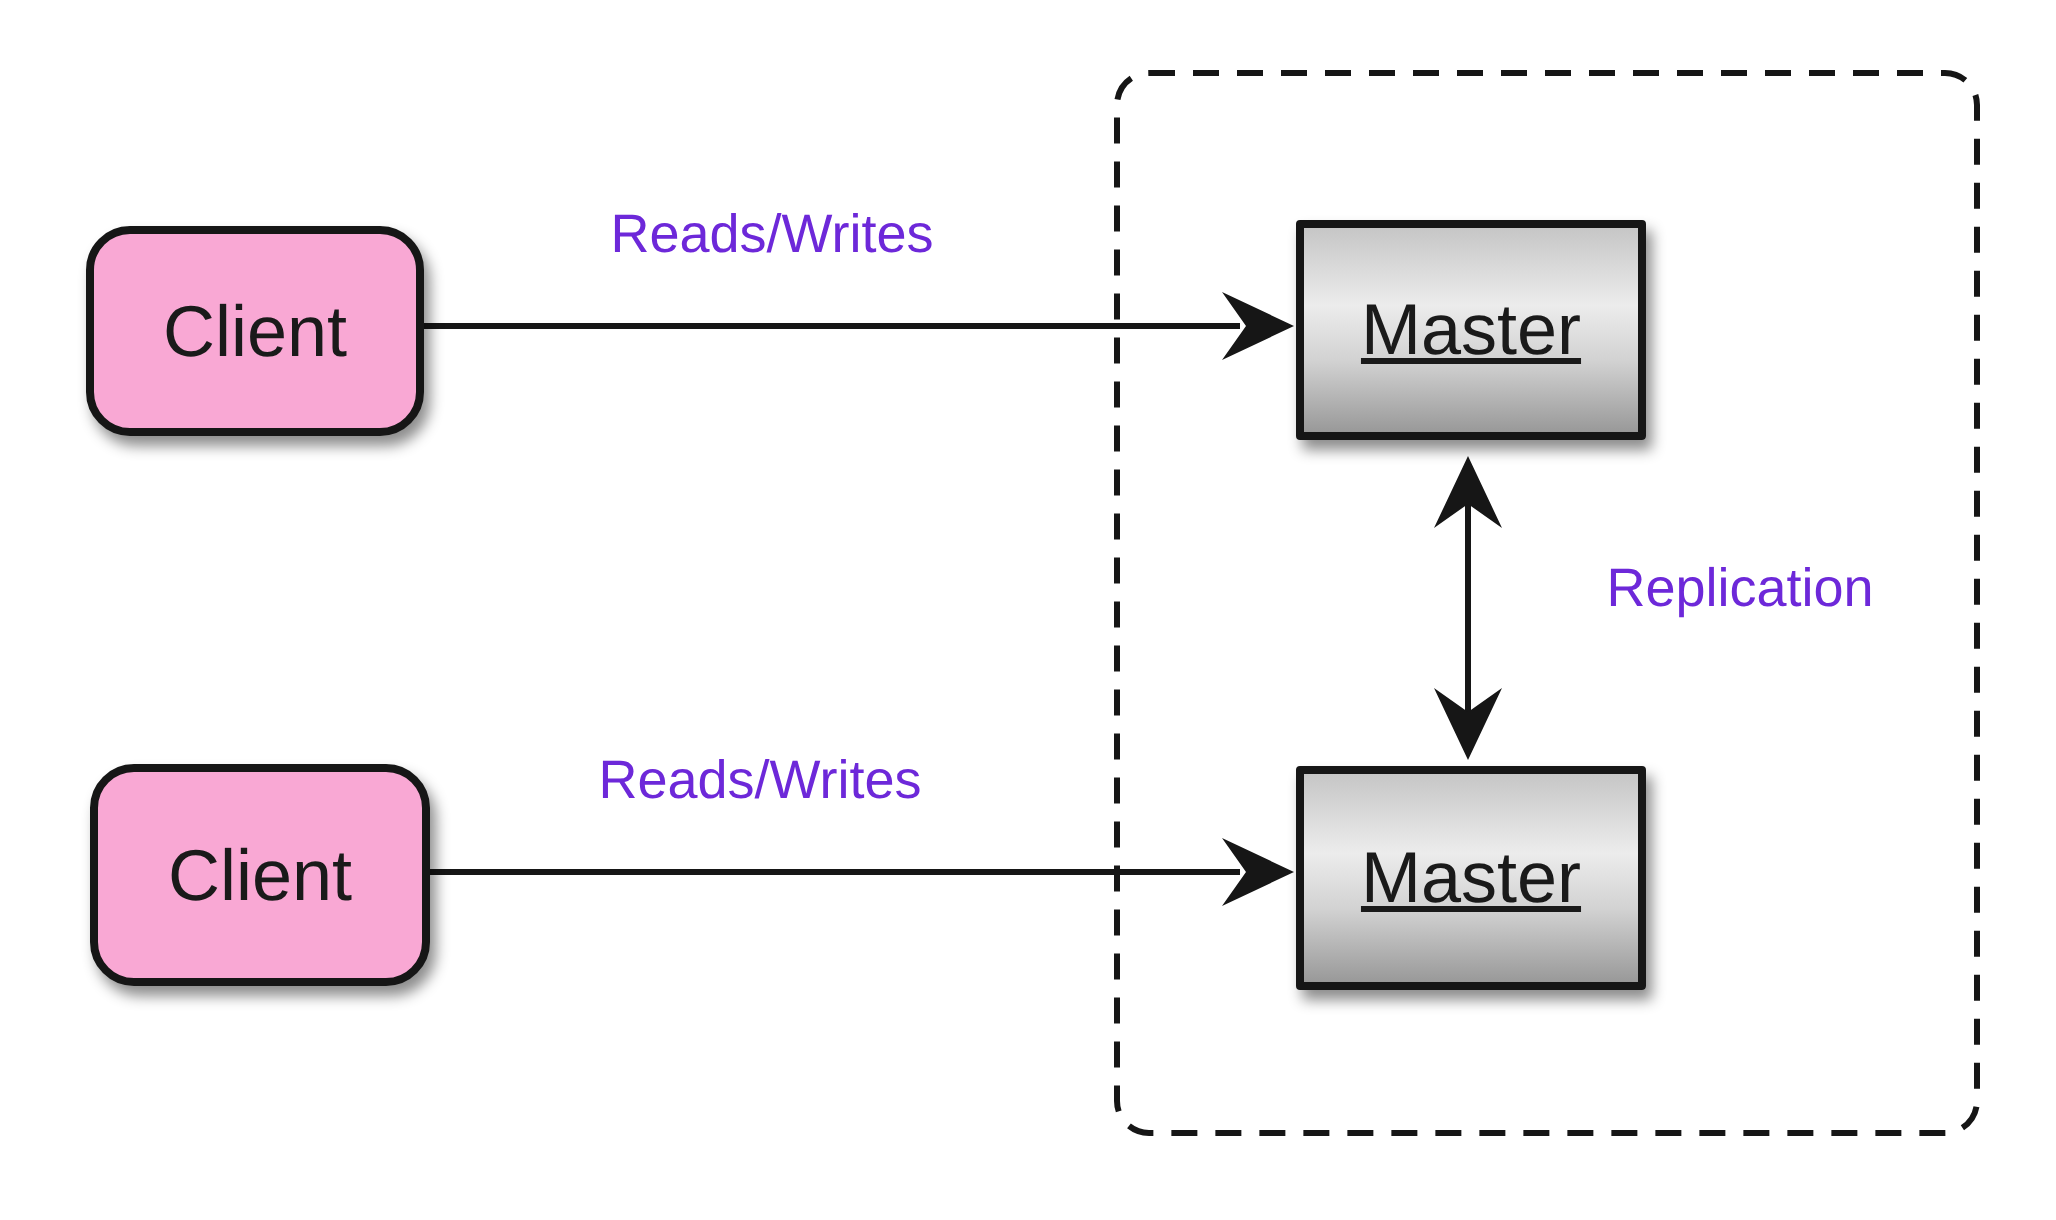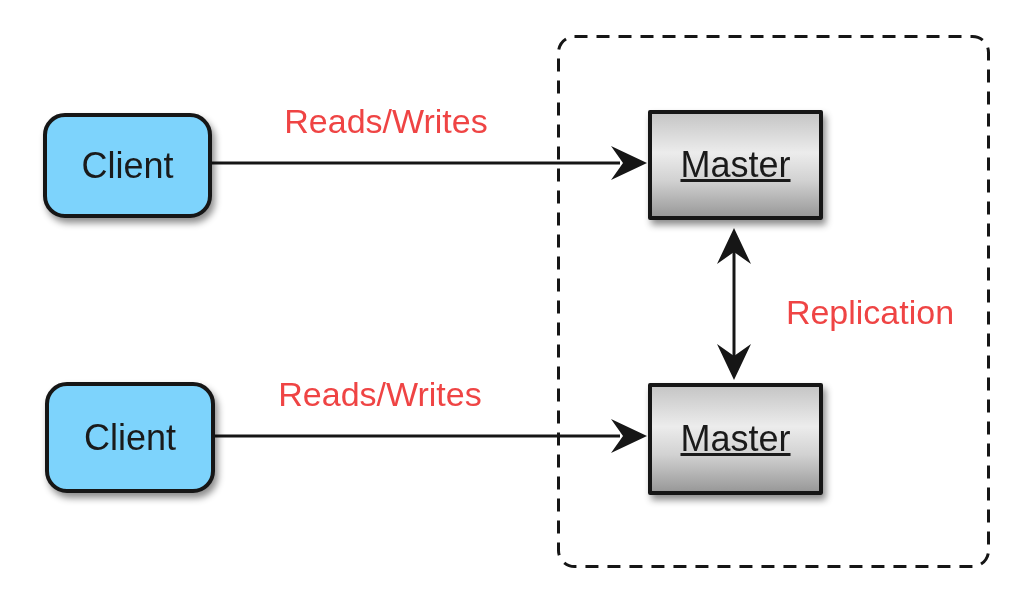--- a/index.html
+++ b/index.html
@@ -29,43 +29,43 @@
     box-sizing: border-box;
     display: flex;
     align-items: center;
     justify-content: center;
     font-size: 36px;
     color: #1a1a1a;
     border: 4px solid #161616;
     box-shadow: 3px 5px 7px rgba(0,0,0,0.45);
   }
   .client-node {
-    background: #7dd3fc;
+    background: #f9a8d4;
     border-radius: 22px;
   }
   .master-node {
     background: linear-gradient(180deg, #c6c6c6 0%, #ececec 38%, #d2d2d2 65%, #999999 100%);
     border-radius: 2px;
     text-decoration: underline;
   }
   #client-top    { left: 43px;  top: 113px; width: 169px; height: 105px; }
   #client-bottom { left: 45px;  top: 382px; width: 170px; height: 111px; }
   #master-top    { left: 648px; top: 110px; width: 175px; height: 110px; }
   #master-bottom { left: 648px; top: 383px; width: 175px; height: 112px; }
   .edge-label {
     position: absolute;
     z-index: 3;
-    font-size: 34px;
-    color: #ef4444;
+    font-size: 27px;
+    color: #6d28d9;
     text-align: center;
     white-space: nowrap;
   }
   #label-rw-top    { left: 236px; top: 102px; width: 300px; }
   #label-rw-bottom { left: 230px; top: 375px; width: 300px; }
-  #label-replication { left: 753px; top: 293px; width: 234px; text-align: center; }
+  #label-replication { left: 753px; top: 279px; width: 234px; text-align: center; }
 </style>
 </head>
 <body>
 
 <div id="canvas">
 
   <svg id="edges-layer" viewBox="0 0 1028 610" xmlns="http://www.w3.org/2000/svg">
 
     <rect x="558.5" y="36.5" width="430" height="530" rx="16" ry="16" fill="none" stroke="#161616" stroke-width="3" stroke-dasharray="13 9" stroke-linecap="butt"></rect>
 

